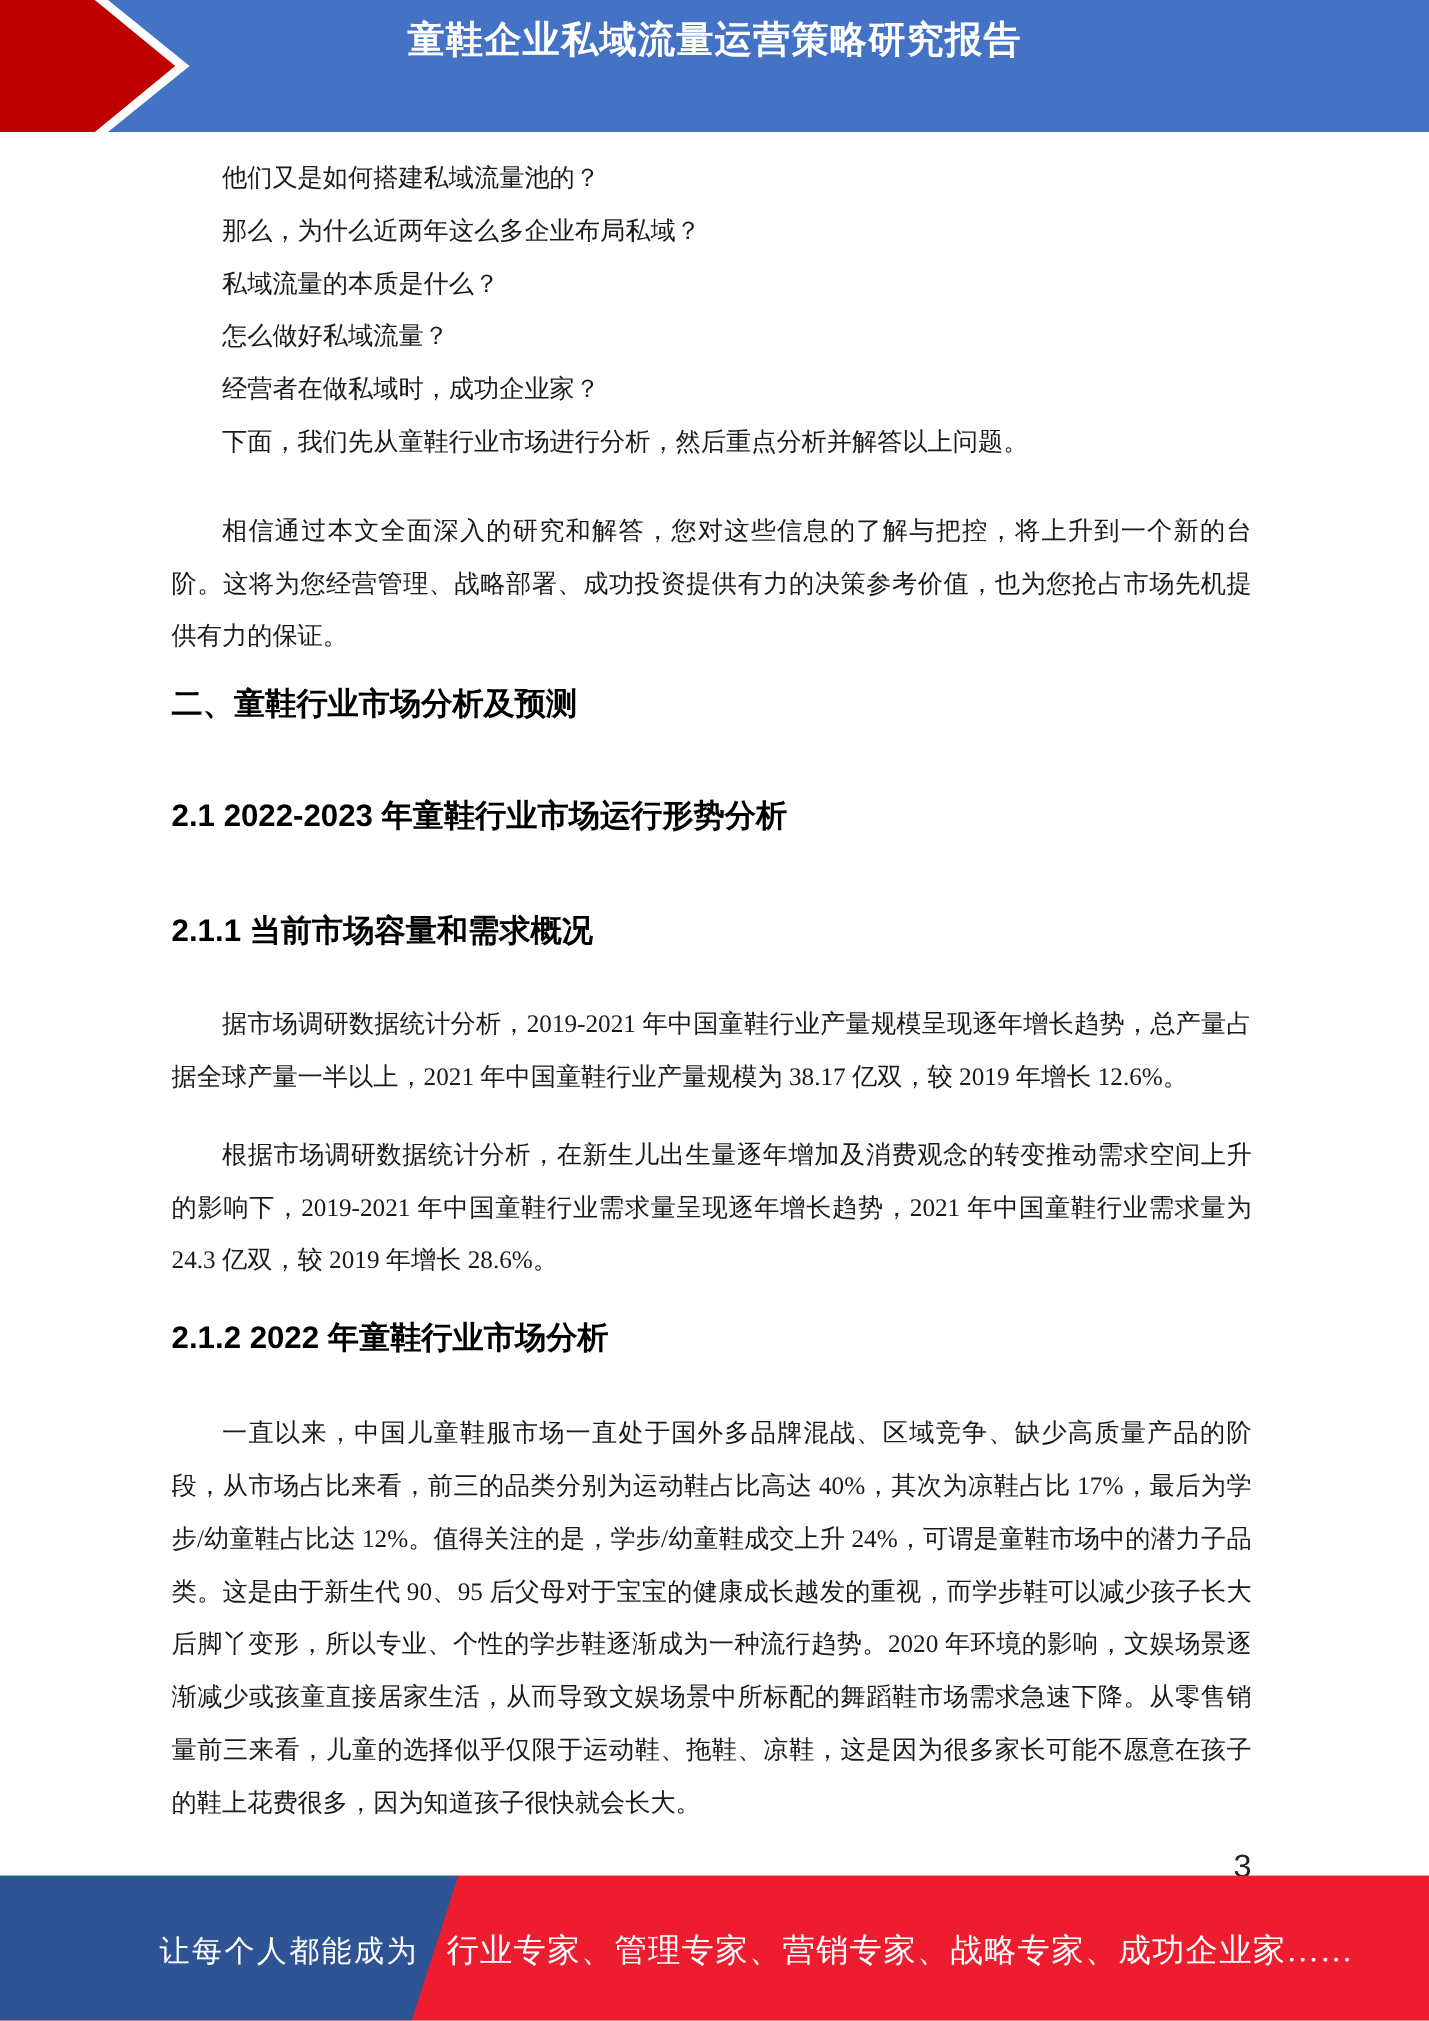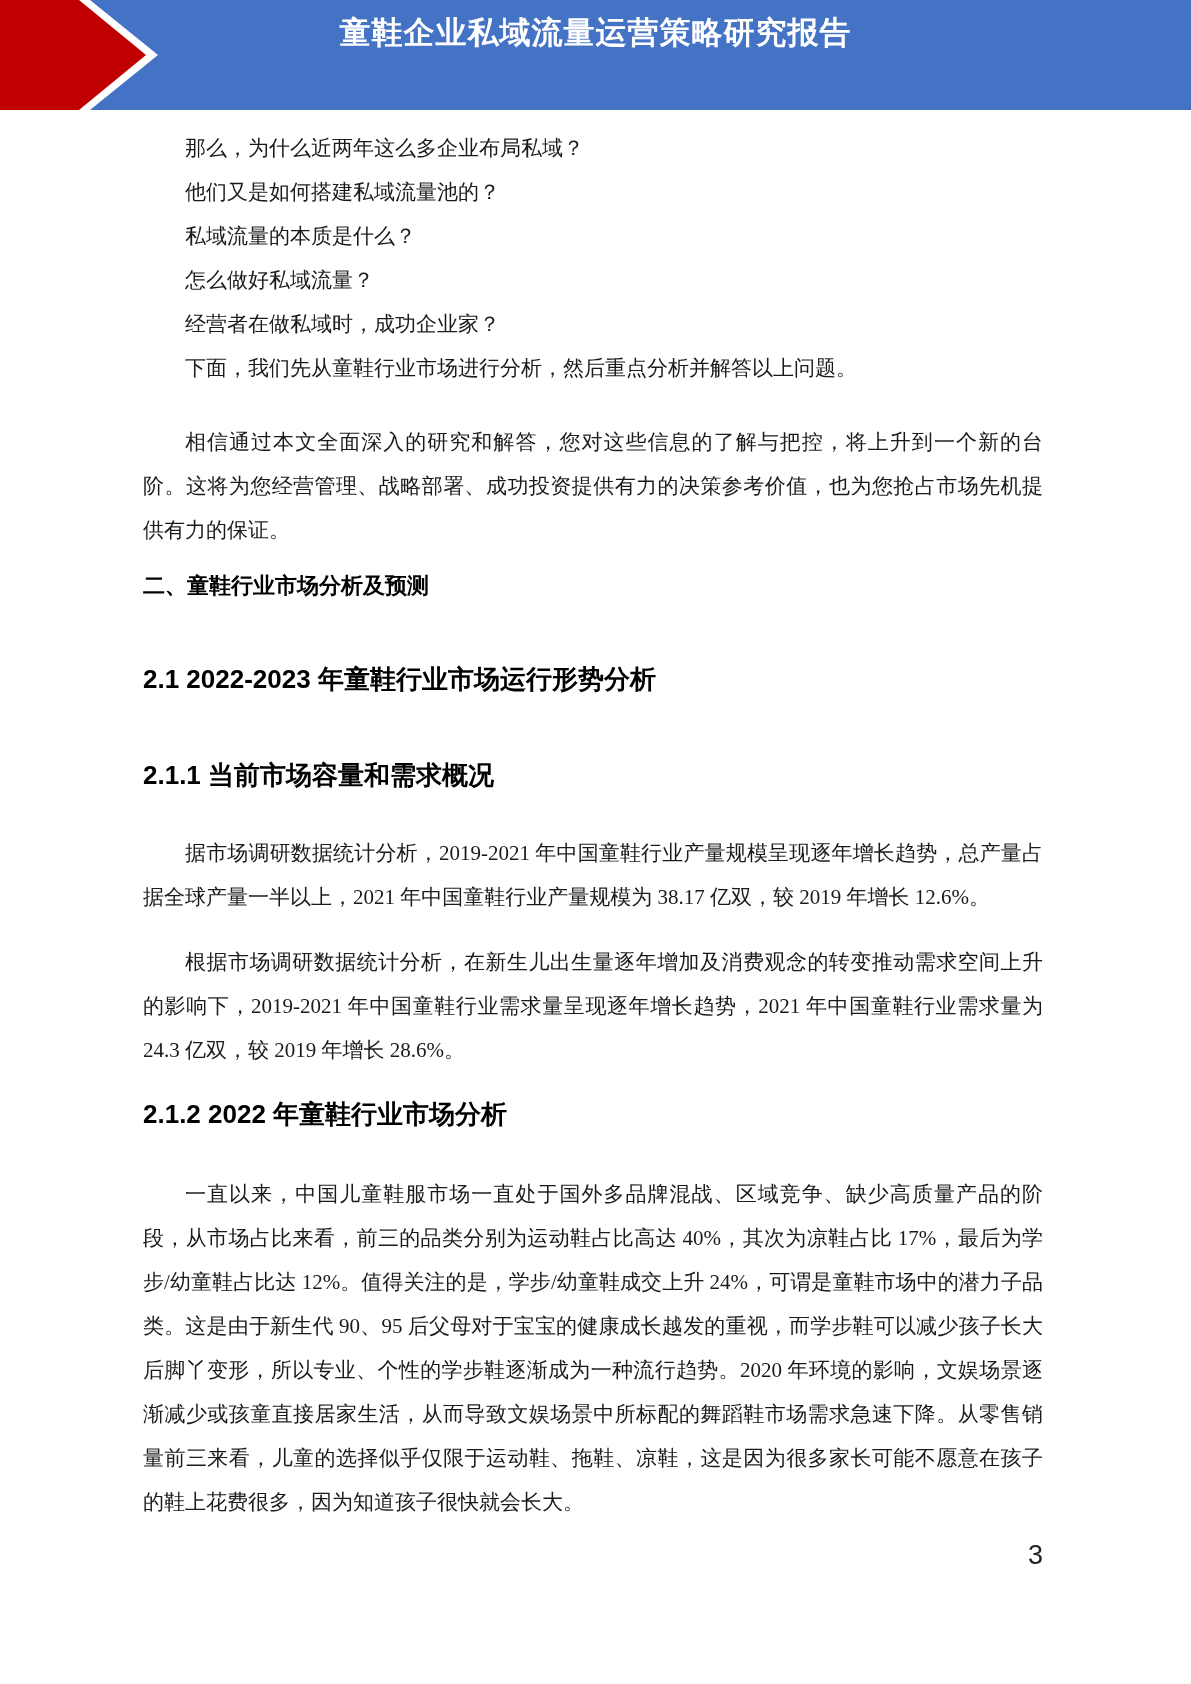--- a/index.html
+++ b/index.html
@@ -47,21 +47,21 @@
   .para-gap4{margin-top:40px;}
   .content{padding-top:16px;}
 
   h1.sec,h2.sec,h3.sec{
     font-family:"Liberation Sans","DejaVu Sans",sans-serif;
     font-weight:bold;
     color:#000;
     margin:0;
     text-indent:0;
   }
-  h1.sec{font-size:22px;line-height:40px;margin-top:14px;}
+  h1.sec{font-size:26px;line-height:40px;margin-top:14px;}
   h2.sec{font-size:26px;line-height:36px;margin-top:55px;}
   h3.sec{font-size:26px;line-height:36px;margin-top:60px;}
   h3.sec.tight{margin-top:24px;}
 
   .page-number{
     margin-top:16px;
     text-align:right;
     font-size:27px;
     font-family:"Liberation Sans","DejaVu Sans",sans-serif;
     color:#222;
@@ -102,22 +102,22 @@
   <div class="banner">
     <svg class="banner-arrow" viewBox="0 0 165 110" xmlns="http://www.w3.org/2000/svg" aria-hidden="true">
       <polygon points="0,0 90,0 158,55 90,110 0,110" fill="#ffffff"></polygon>
       <polygon points="0,0 79,0 146,55 79,110 0,110" fill="#C00000"></polygon>
     </svg>
     <div class="banner-title">童鞋企业私域流量运营策略研究报告</div>
   </div>
 
   <div class="content">
 
+    <p class="q">他们又是如何搭建私域流量池的？</p>
     <p class="q">那么，为什么近两年这么多企业布局私域？</p>
-    <p class="q">他们又是如何搭建私域流量池的？</p>
     <p class="q">私域流量的本质是什么？</p>
     <p class="q">怎么做好私域流量？</p>
     <p class="q">经营者在做私域时，成功企业家？</p>
 
     <p class="para">下面，我们先从童鞋行业市场进行分析，然后重点分析并解答以上问题。</p>
     <p class="para para-gap1">相信通过本文全面深入的研究和解答，您对这些信息的了解与把控，将上升到一个新的台阶。这将为您经营管理、战略部署、成功投资提供有力的决策参考价值，也为您抢占市场先机提供有力的保证。</p>
 
     <h1 class="sec">二、童鞋行业市场分析及预测</h1>
 
     <h2 class="sec">2.1 2022-2023 年童鞋行业市场运行形势分析</h2>
@@ -127,14 +127,19 @@
     <p class="para para-gap2">据市场调研数据统计分析，2019-2021 年中国童鞋行业产量规模呈现逐年增长趋势，总产量占据全球产量一半以上，2021 年中国童鞋行业产量规模为 38.17 亿双，较 2019 年增长 12.6%。</p>
     <p class="para para-gap3">根据市场调研数据统计分析，在新生儿出生量逐年增加及消费观念的转变推动需求空间上升的影响下，2019-2021 年中国童鞋行业需求量呈现逐年增长趋势，2021 年中国童鞋行业需求量为 24.3 亿双，较 2019 年增长 28.6%。</p>
 
     <h3 class="sec tight">2.1.2 2022 年童鞋行业市场分析</h3>
 
     <p class="para para-gap4">一直以来，中国儿童鞋服市场一直处于国外多品牌混战、区域竞争、缺少高质量产品的阶段，从市场占比来看，前三的品类分别为运动鞋占比高达 40%，其次为凉鞋占比 17%，最后为学步/幼童鞋占比达 12%。值得关注的是，学步/幼童鞋成交上升 24%，可谓是童鞋市场中的潜力子品类。这是由于新生代 90、95 后父母对于宝宝的健康成长越发的重视，而学步鞋可以减少孩子长大后脚丫变形，所以专业、个性的学步鞋逐渐成为一种流行趋势。2020 年环境的影响，文娱场景逐渐减少或孩童直接居家生活，从而导致文娱场景中所标配的舞蹈鞋市场需求急速下降。从零售销量前三来看，儿童的选择似乎仅限于运动鞋、拖鞋、凉鞋，这是因为很多家长可能不愿意在孩子的鞋上花费很多，因为知道孩子很快就会长大。</p>
 
     <div class="page-number">3</div>
   </div>
 
+  <div class="footer">
+    <div class="footer-blue"></div>
+    <div class="footer-left-text">让每个人都能成为</div>
+    <div class="footer-right-text">行业专家、管理专家、营销专家、战略专家、成功企业家……</div>
+  </div>
 
 </div>
 
 </body></html>

